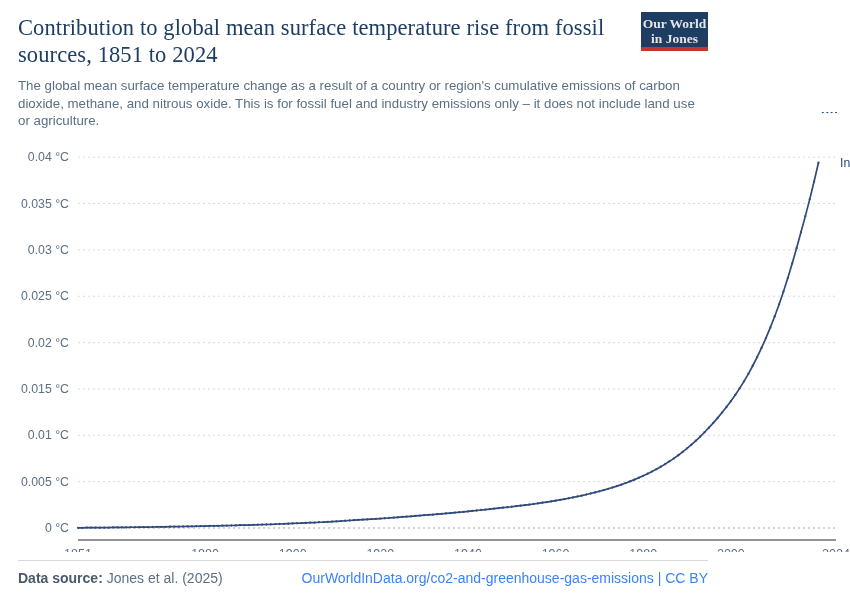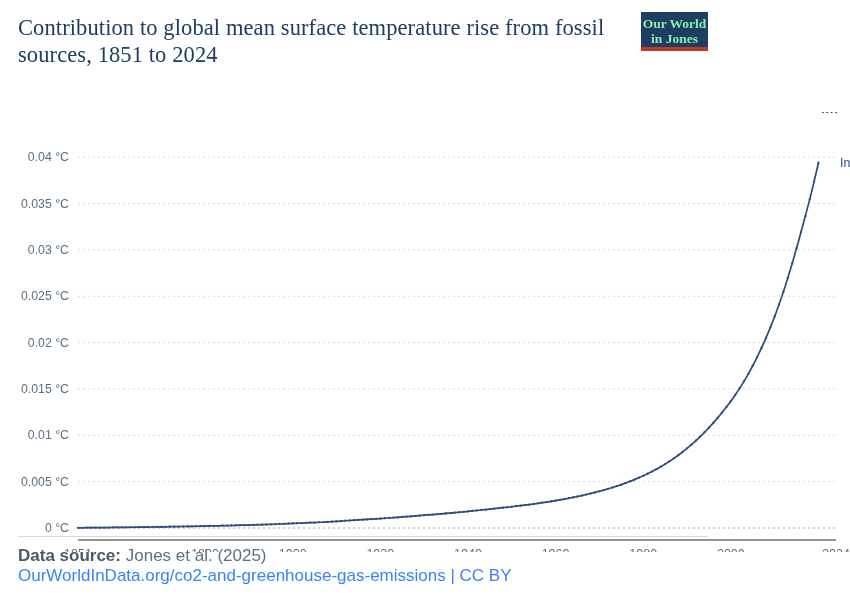--- a/index.html
+++ b/index.html
@@ -31,21 +31,21 @@
     color: #5b7083;
     margin: 9px 0 0 0;
     max-width: 800px;
     font-weight: 400;
   }
   .owid-logo {
     position: absolute;
     top: 12px; right: 18px;
     width: 67px; height: 39px;
     background: #1d3d63;
-    color: #86efac;
+    color: #e5e5e5;
     font-family: "Liberation Serif", serif;
     font-weight: bold;
     font-size: 13.5px;
     line-height: 15px;
     text-align: center;
     padding-top: 4px;
     box-sizing: border-box;
     border-bottom: 4px solid #c0392b;
   }
   .owid-logo span { display: block; }
@@ -77,34 +77,34 @@
 
   
   .footer {
     position: absolute;
     left: 18px; right: 18px; bottom: 14px;
     border-top: 1px solid #d7d9dc;
     padding-top: 9px;
     display: flex;
     justify-content: space-between;
     align-items: baseline;
-    font-size: 17px;
+    font-size: 14px;
     color: #5b7083;
-    flex-direction: column;
   }
   .footer .src-label { font-weight: bold; color: #4a5a6a; }
   .footer .right { color: #3b82f6; }
 </style>
 </head>
 <body>
 
 <div id="page">
 
   <div class="header">
     <h1 class="title">Contribution to global mean surface temperature rise from fossil sources, 1851 to 2024</h1>
+    <p class="subtitle">The global mean surface temperature change as a result of a country or region's cumulative emissions of carbon dioxide, methane, and nitrous oxide. This is for fossil fuel and industry emissions only – it does not include land use or agriculture.</p>
     <div class="owid-logo">
       <span>Our World</span>
       <span>in Jones</span>
     </div>
   </div>
 
   <div class="chart-wrap">
     <svg id="chart-svg" width="850" height="440">
         <line x1="78" x2="836" y1="416" y2="416" class="zeroline"></line>
         <text x="69" y="420" class="ytick">0 °C</text>

